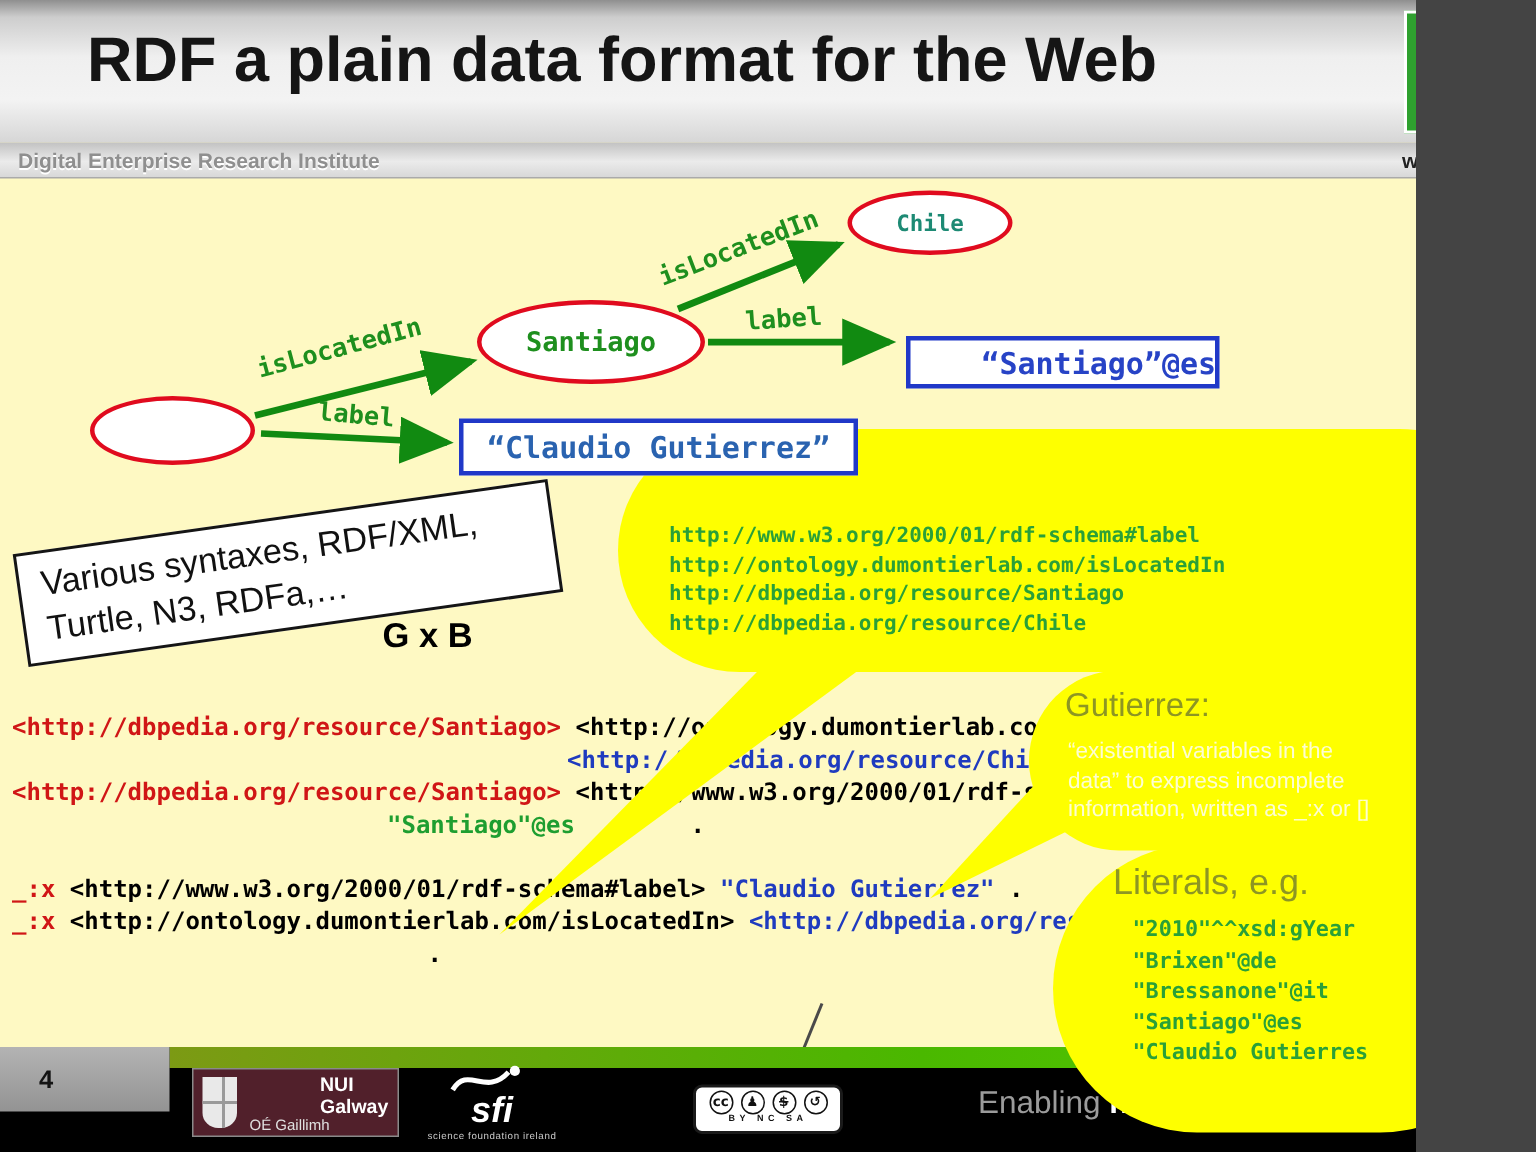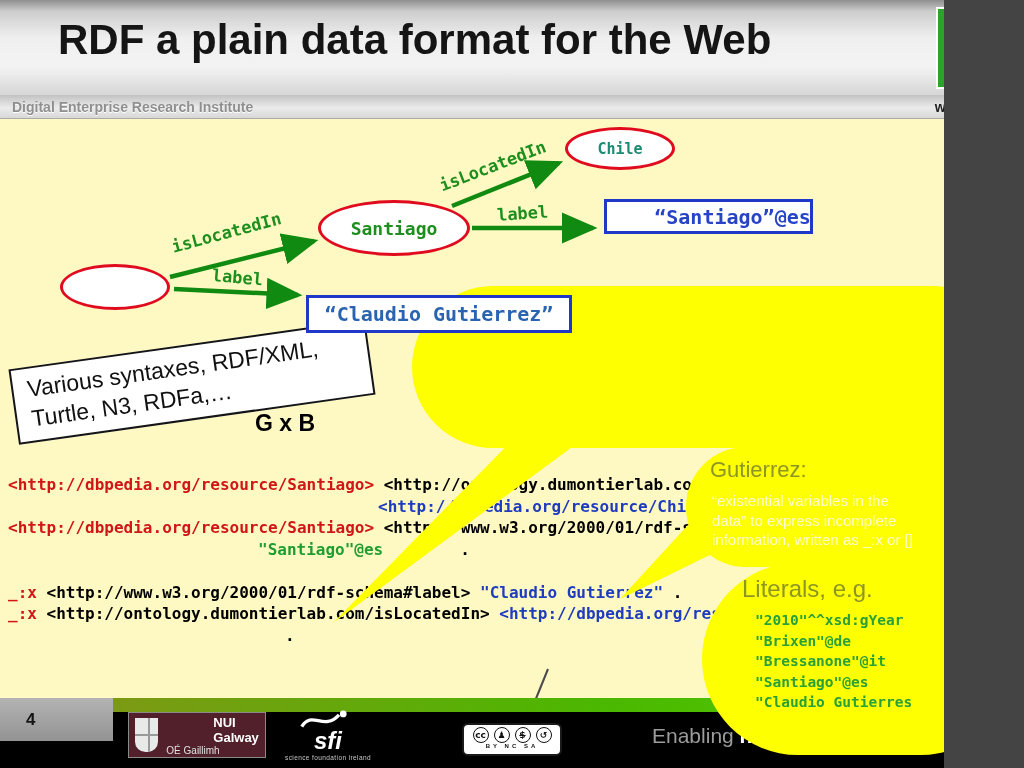--- a/index.html
+++ b/index.html
@@ -23,22 +23,22 @@
   
   .edges,.tails{position:absolute;left:0;top:0;pointer-events:none;}
   .edges{z-index:2;} .tails{z-index:20;}
   .node{position:absolute;border:3.5px solid #e00b1e;border-radius:50%;background:#fff;z-index:3;
         display:flex;align-items:center;justify-content:center;box-sizing:border-box;}
   .node-blank{left:60px;top:264px;width:110px;height:46px;}
   .node-santiago{left:318px;top:200px;width:152px;height:56px;font:bold 18px "DejaVu Sans Mono",monospace;color:#1e8f1e;}
   .node-chile{left:565px;top:127px;width:110px;height:43px;font:bold 15px "DejaVu Sans Mono",monospace;color:#1d8a74;}
   .litbox{position:absolute;border:3px solid #2038c8;background:#fff;z-index:21;box-sizing:border-box;
           display:flex;align-items:center;justify-content:center;font-family:"DejaVu Sans Mono",monospace;font-weight:bold;font-size:20px;}
-  .box-santiago{left:604px;top:199px;width:209px;height:35px;color:#2743c6;padding-left:48px;}
-  .box-claudio{left:306px;top:279px;width:266px;height:38px;color:#2a63b0;margin-top:16px;}
+  .box-santiago{left:604px;top:224px;width:209px;height:35px;color:#2743c6;padding-left:48px;}
+  .box-claudio{left:306px;top:279px;width:266px;height:38px;color:#2a63b0;}
   .edgelabel{position:absolute;z-index:4;font:bold 17px "DejaVu Sans Mono",monospace;color:#1e8f1e;
              white-space:nowrap;transform-origin:left center;}
   .el-il1{left:172px;top:237px;transform:rotate(-15deg);}
   .el-il2{left:440px;top:176px;transform:rotate(-21deg);}
   .el-lb1{left:497px;top:205px;transform:rotate(-4deg);}
   .el-lb2{left:212px;top:265px;transform:rotate(5deg);}
   .circle-bg{position:absolute;left:876px;top:290px;width:164px;height:164px;border:2px solid #9a9a9a;
              border-radius:50%;background:#fff;z-index:1;}
 
   
@@ -163,20 +163,21 @@
     </div>
 
     <div class="codeblock"><div><span style="color: rgb(208, 22, 22);">&lt;http://dbpedia.org/resource/Santiago&gt;</span><span style="color: rgb(0, 0, 0);"> &lt;http://ontology.dumontierlab.com/isLocatedIn&gt;</span></div><div style="padding-left: 370px;"><span style="color: rgb(31, 59, 191);">&lt;http://dbpedia.org/resource/Chile&gt;</span><span style="color: rgb(0, 0, 0);"> .</span></div><div><span style="color: rgb(208, 22, 22);">&lt;http://dbpedia.org/resource/Santiago&gt;</span><span style="color: rgb(0, 0, 0);"> &lt;http://www.w3.org/2000/01/rdf-schema#label&gt;</span></div><div style="padding-left: 250px;"><span style="color: rgb(30, 158, 48);">"Santiago"@es</span><span style="color: rgb(0, 0, 0);">        .</span></div><div>&nbsp;</div><div><span style="color: rgb(208, 22, 22);">_:x </span><span style="color: rgb(0, 0, 0);">&lt;http://www.w3.org/2000/01/rdf-schema#label&gt; </span><span style="color: rgb(31, 59, 191);">"Claudio Gutierrez"</span><span style="color: rgb(0, 0, 0);"> .</span></div><div><span style="color: rgb(208, 22, 22);">_:x </span><span style="color: rgb(0, 0, 0);">&lt;http://ontology.dumontierlab.com/isLocatedIn&gt; </span><span style="color: rgb(31, 59, 191);">&lt;http://dbpedia.org/resource/Santiago&gt;</span></div><div style="padding-left: 277px;"><span style="color: rgb(0, 0, 0);">.</span></div></div>
 
     <svg class="tails" width="1024" height="768" viewBox="0 0 1024 768">
       <polygon points="538,414 598,428 333,623" fill="#feff00"></polygon>
       <polygon points="700,512 724,548 620,599" fill="#feff00"></polygon>
     </svg>
 
     <div class="bubble bubble-uris">
+      <div class="uris-list"><div>http://www.w3.org/2000/01/rdf-schema#label</div><div>http://ontology.dumontierlab.com/isLocatedIn</div><div>http://dbpedia.org/resource/Santiago</div><div>http://dbpedia.org/resource/Chile</div></div>
     </div>
 
     <div class="bubble bubble-blank">
       <div class="blank-title">Gutierrez:</div>
       <div class="blank-body"><div>“existential variables in the</div><div>data” to express incomplete</div><div>information, written as _:x or []</div></div>
     </div>
 
     <div class="bubble bubble-lit">
       <div class="lit-title">Literals, e.g.</div>
       <div class="lit-list"><div>"2010"^^xsd:gYear</div><div>"Brixen"@de</div><div>"Bressanone"@it</div><div>"Santiago"@es</div><div>"Claudio Gutierres</div></div>

